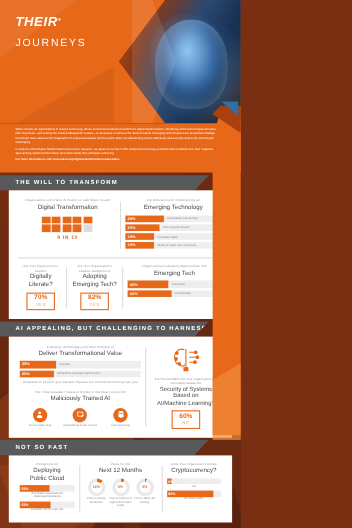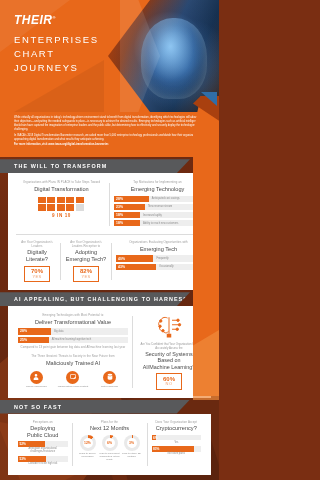--- a/index.html
+++ b/index.html
@@ -226,21 +226,20 @@
     <div class="hdr-mask"></div>
     <div class="hdr-chev"></div>
     <div class="hdr-tri-a"></div>
     <div class="hdr-tri-b"></div>
 
     <div class="logo">
       <span>THEIR</span><span class="tm">®</span>
     </div>
 
     <div class="hdr-title">
-      <div>ENTERPRISES CHART</div>
       <div>JOURNEYS</div>
     </div>
   </div>
 
   <div class="intro-wrap">
     <div class="intro-tri"></div>
     <div class="intro-tri2"></div>
     <div class="intro">
       <div>While virtually all organizations in today's technology-driven environment stand to benefit from digital transformation, identifying which technologies will advance their objectives—and putting the needed safeguards in place—is necessary to achieve the desired results. Emerging technologies such as artificial intelligence and blockchain have captured the imagination of enterprise leaders and the public alike, but determining how to effectively and securely deploy the technologies can be challenging.</div>
       <div style="margin-top:2px;">In ISACA's 2018 Digital Transformation Barometer research, we asked more than 5,000 enterprise technology professionals worldwide how their organizations are approaching digital transformation and what results they anticipate achieving.</div>

